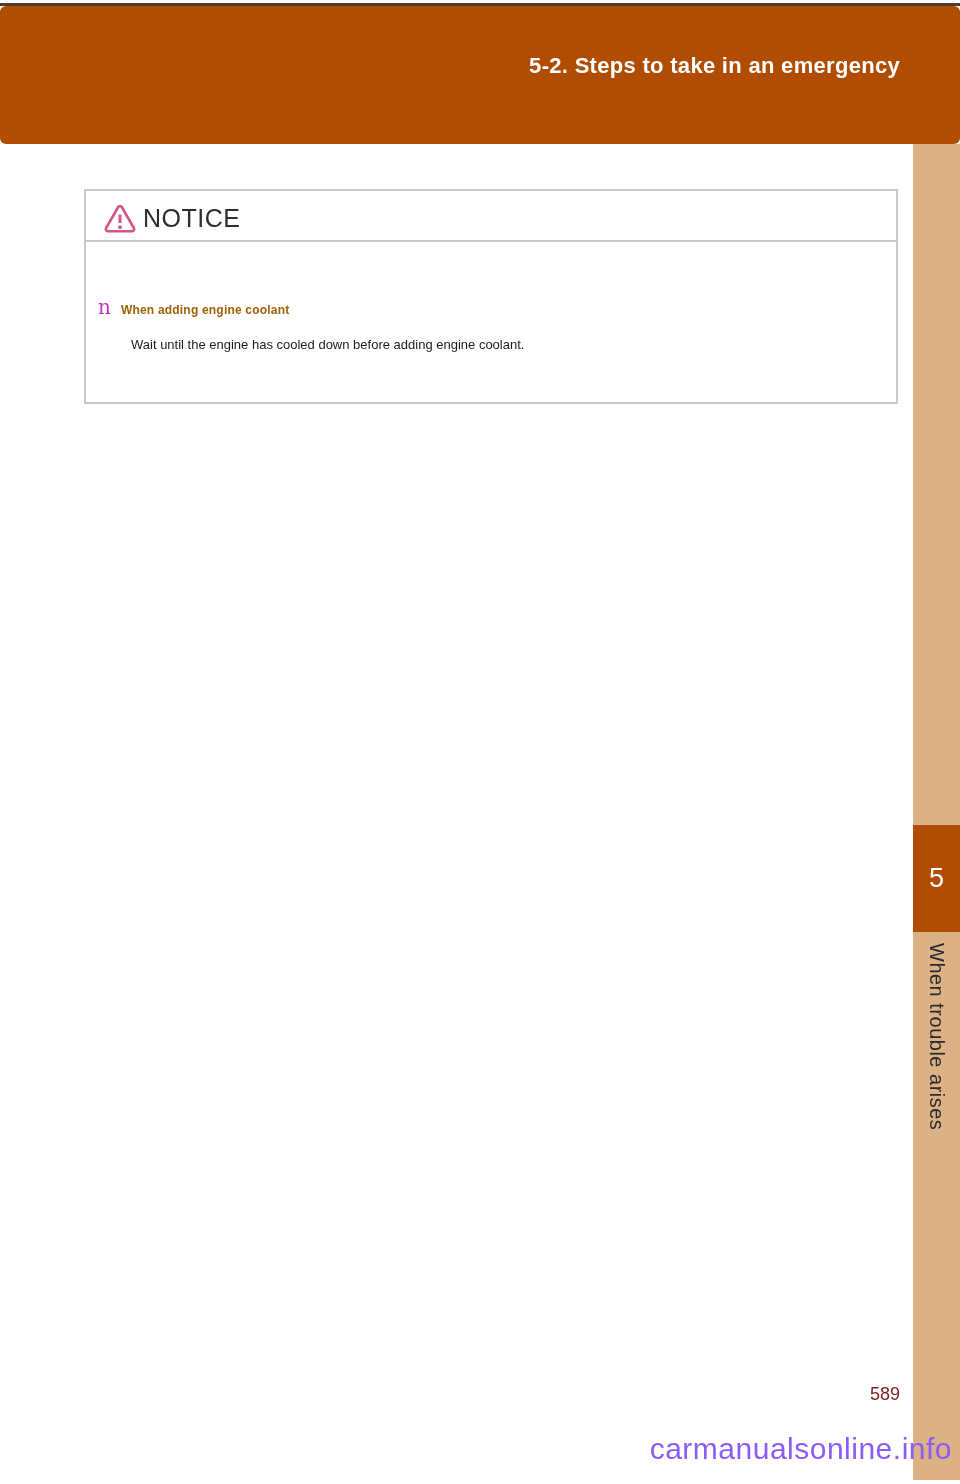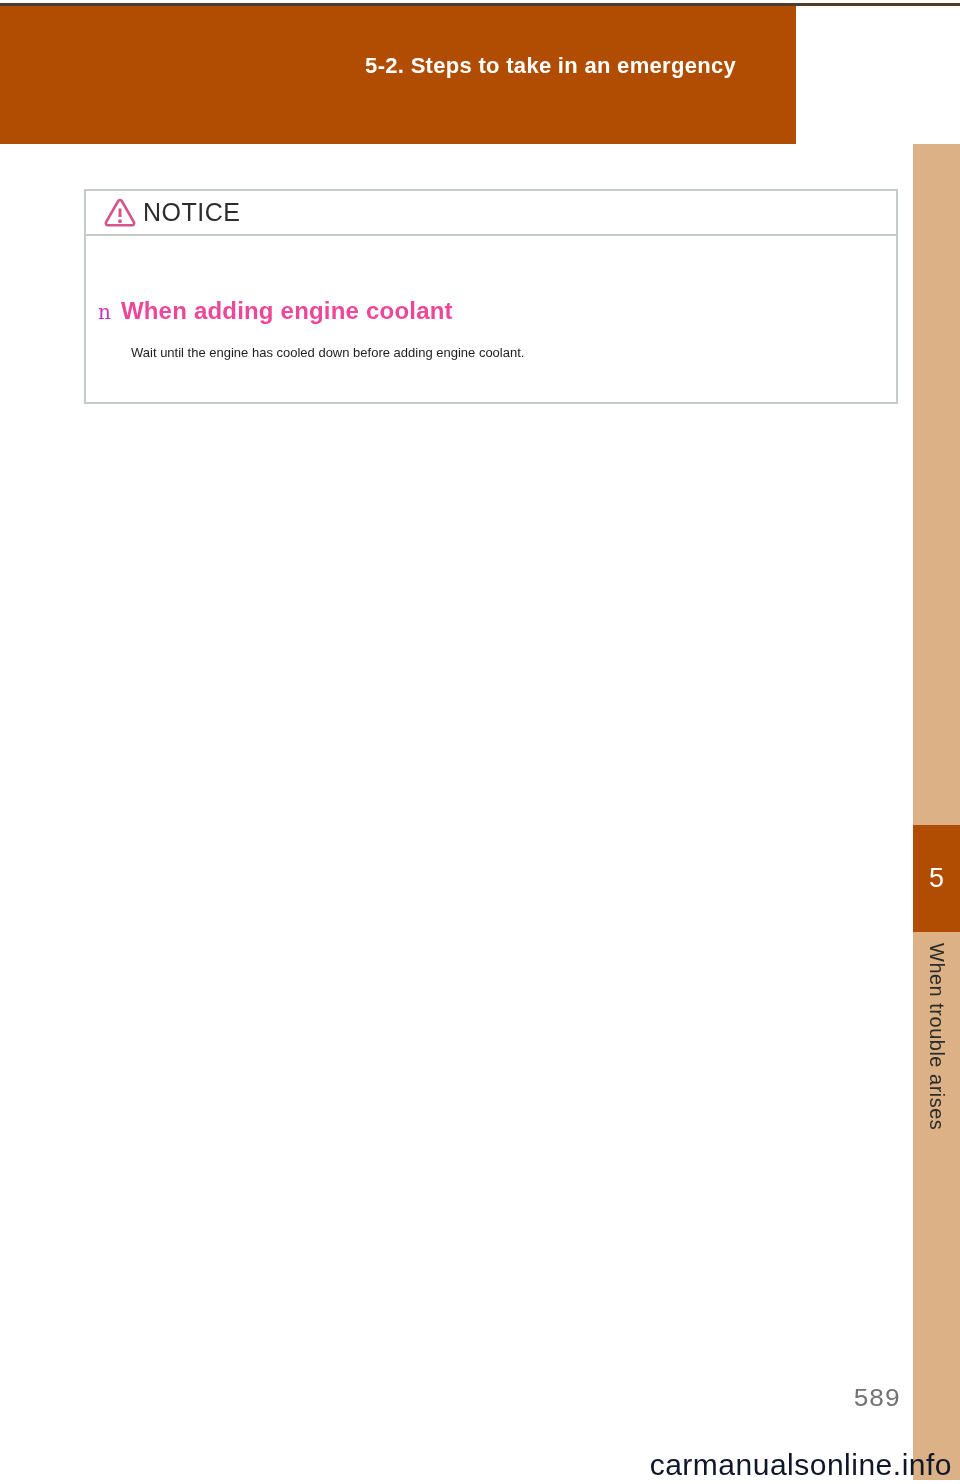--- a/index.html
+++ b/index.html
@@ -10,22 +10,23 @@
     overflow:hidden;
     font-family:"Liberation Sans", sans-serif;
   }
   
   .top-line{
     position:absolute;top:3px;left:0;right:0;height:3px;
     background:#4e3d28;
   }
   
   .page-header{
-    position:absolute;top:6px;left:0;width:796px;height:138px;
+    position:absolute;top:6px;left:0;width:960px;height:138px;
     background:#b04d02;
+    border-radius:6px;
   }
   .page-header .title{
     position:absolute;top:47px;right:60px;
     color:#ffffff;font-size:22px;font-weight:bold;letter-spacing:0.3px;
   }
   
   .sidebar{
     position:absolute;top:144px;right:0;width:47px;height:1336px;
     background:#dbb185;
   }
@@ -48,52 +49,52 @@
   }
   
   .notice-box{
     position:absolute;left:84px;top:189px;width:814px;height:215px;
     border:2px solid #c5ccc8;background:#ffffff;
     box-sizing:border-box;
   }
   .notice-header{
     height:45px;border-bottom:2px solid #c5ccc8;
     display:flex;align-items:center;
-    padding-left:18px;gap:7px;box-sizing:border-box;
+    padding-left:18px;gap:7px;box-sizing:border-box;margin-top:6px;
   }
   .notice-title{
     font-size:25px;color:#2d2d2d;letter-spacing:0.5px;
   }
   .notice-body{
     padding:20px 20px 0 12px;
   }
   .item-heading-row{
     display:flex;align-items:baseline;gap:10px;
   }
   .bullet{
     color:#c633c6;font-size:20px;
     font-family:"DejaVu Serif", serif;
     line-height:1;
   }
   .item-heading{
-    font-size:24px;font-weight:bold;color:#ec4899;letter-spacing:0.2px;margin-top:41px;
+    font-size:12px;font-weight:bold;color:#a16207;letter-spacing:0.2px;margin-top:41px;
   }
   .item-text{
     margin:13px 0 0 33px;max-width:778px;
     font-size:13px;line-height:30px;color:#1d1d1d;
   }
   .item-text p{margin:0;}
   
   .page-number{
     position:absolute;top:1384px;right:60px;
-    font-size:26px;color:#737373;font-family:Liberation Mono, monospace;
+    font-size:18px;color:#7f1d1d;
   }
   .watermark{
-    position:absolute;bottom:2px;right:8px;
-    font-size:30px;color:#0f172a;letter-spacing:0.5px;
+    position:absolute;bottom:18px;right:8px;
+    font-size:30px;color:#8b5cf6;letter-spacing:0.5px;
     z-index:5;
   }
 </style>
 </head>
 <body>
 
 <div class="page">
 
   <div class="top-line"></div>
 

